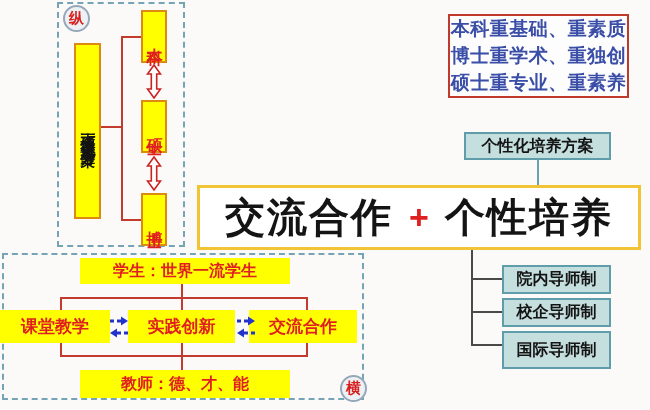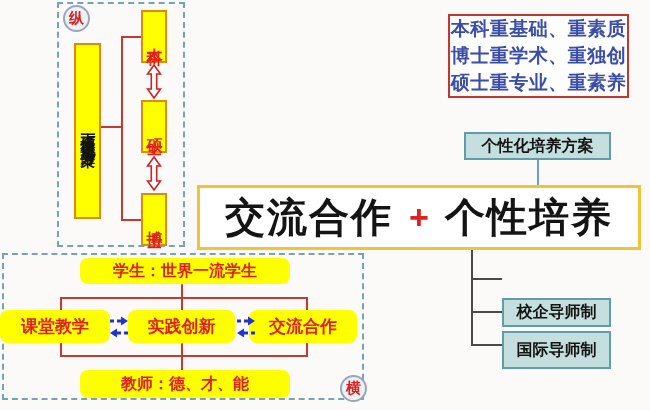--- a/index.html
+++ b/index.html
@@ -41,21 +41,21 @@
     justify-content:center;align-items:center;gap:1px;
   }
   .emphasis div{color:#3a4ea8;font-weight:bold;font-size:19px;line-height:26px;letter-spacing:0.5px;white-space:nowrap;}
   
   .corebox{
     background:#ffffff;border:3px solid #f0c434;display:flex;align-items:center;justify-content:center;
     gap:16px;z-index:2;
   }
   .corebox .big{font-size:40px;font-weight:bold;color:#141414;letter-spacing:2px;white-space:nowrap;}
   .corebox .plus{font-size:34px;font-weight:bold;color:#e02020;}
-  .z2{z-index:2;border-radius:8px;} .z3{z-index:3;}
+  .z2{z-index:2;} .z3{z-index:3;}
 </style>
 </head>
 <body>
 
 <div id="stage">
 
   <div class="abs dashed-frame" style="left:57px;top:2px;width:128px;height:245px;"></div>
 
   <div class="abs badge" style="left:63px;top:5px;">
     <span>纵</span>
@@ -102,20 +102,23 @@
     <span class="big">交流合作</span>
     <span class="plus">+</span>
     <span class="big">个性培养</span>
   </div>
 
   <div class="abs kline" style="left:471px;top:250px;width:2px;height:96px;"></div>
   <div class="abs kline" style="left:471px;top:278px;width:31px;height:2px;"></div>
   <div class="abs kline" style="left:471px;top:311px;width:31px;height:2px;"></div>
   <div class="abs kline" style="left:471px;top:344px;width:31px;height:2px;"></div>
 
+  <div class="abs tealbox" style="left:502px;top:265px;width:109px;height:29px;">
+    <span>院内导师制</span>
+  </div>
   <div class="abs tealbox" style="left:502px;top:298px;width:109px;height:29px;">
     <span>校企导师制</span>
   </div>
   <div class="abs tealbox" style="left:502px;top:331px;width:109px;height:38px;">
     <span>国际导师制</span>
   </div>
 
   <div class="abs dashed-frame" style="left:2px;top:253px;width:362px;height:147px;"></div>
 
   <div class="abs ybox redtxt z2" style="left:80px;top:258px;width:210px;height:26px;font-size:16px;">

